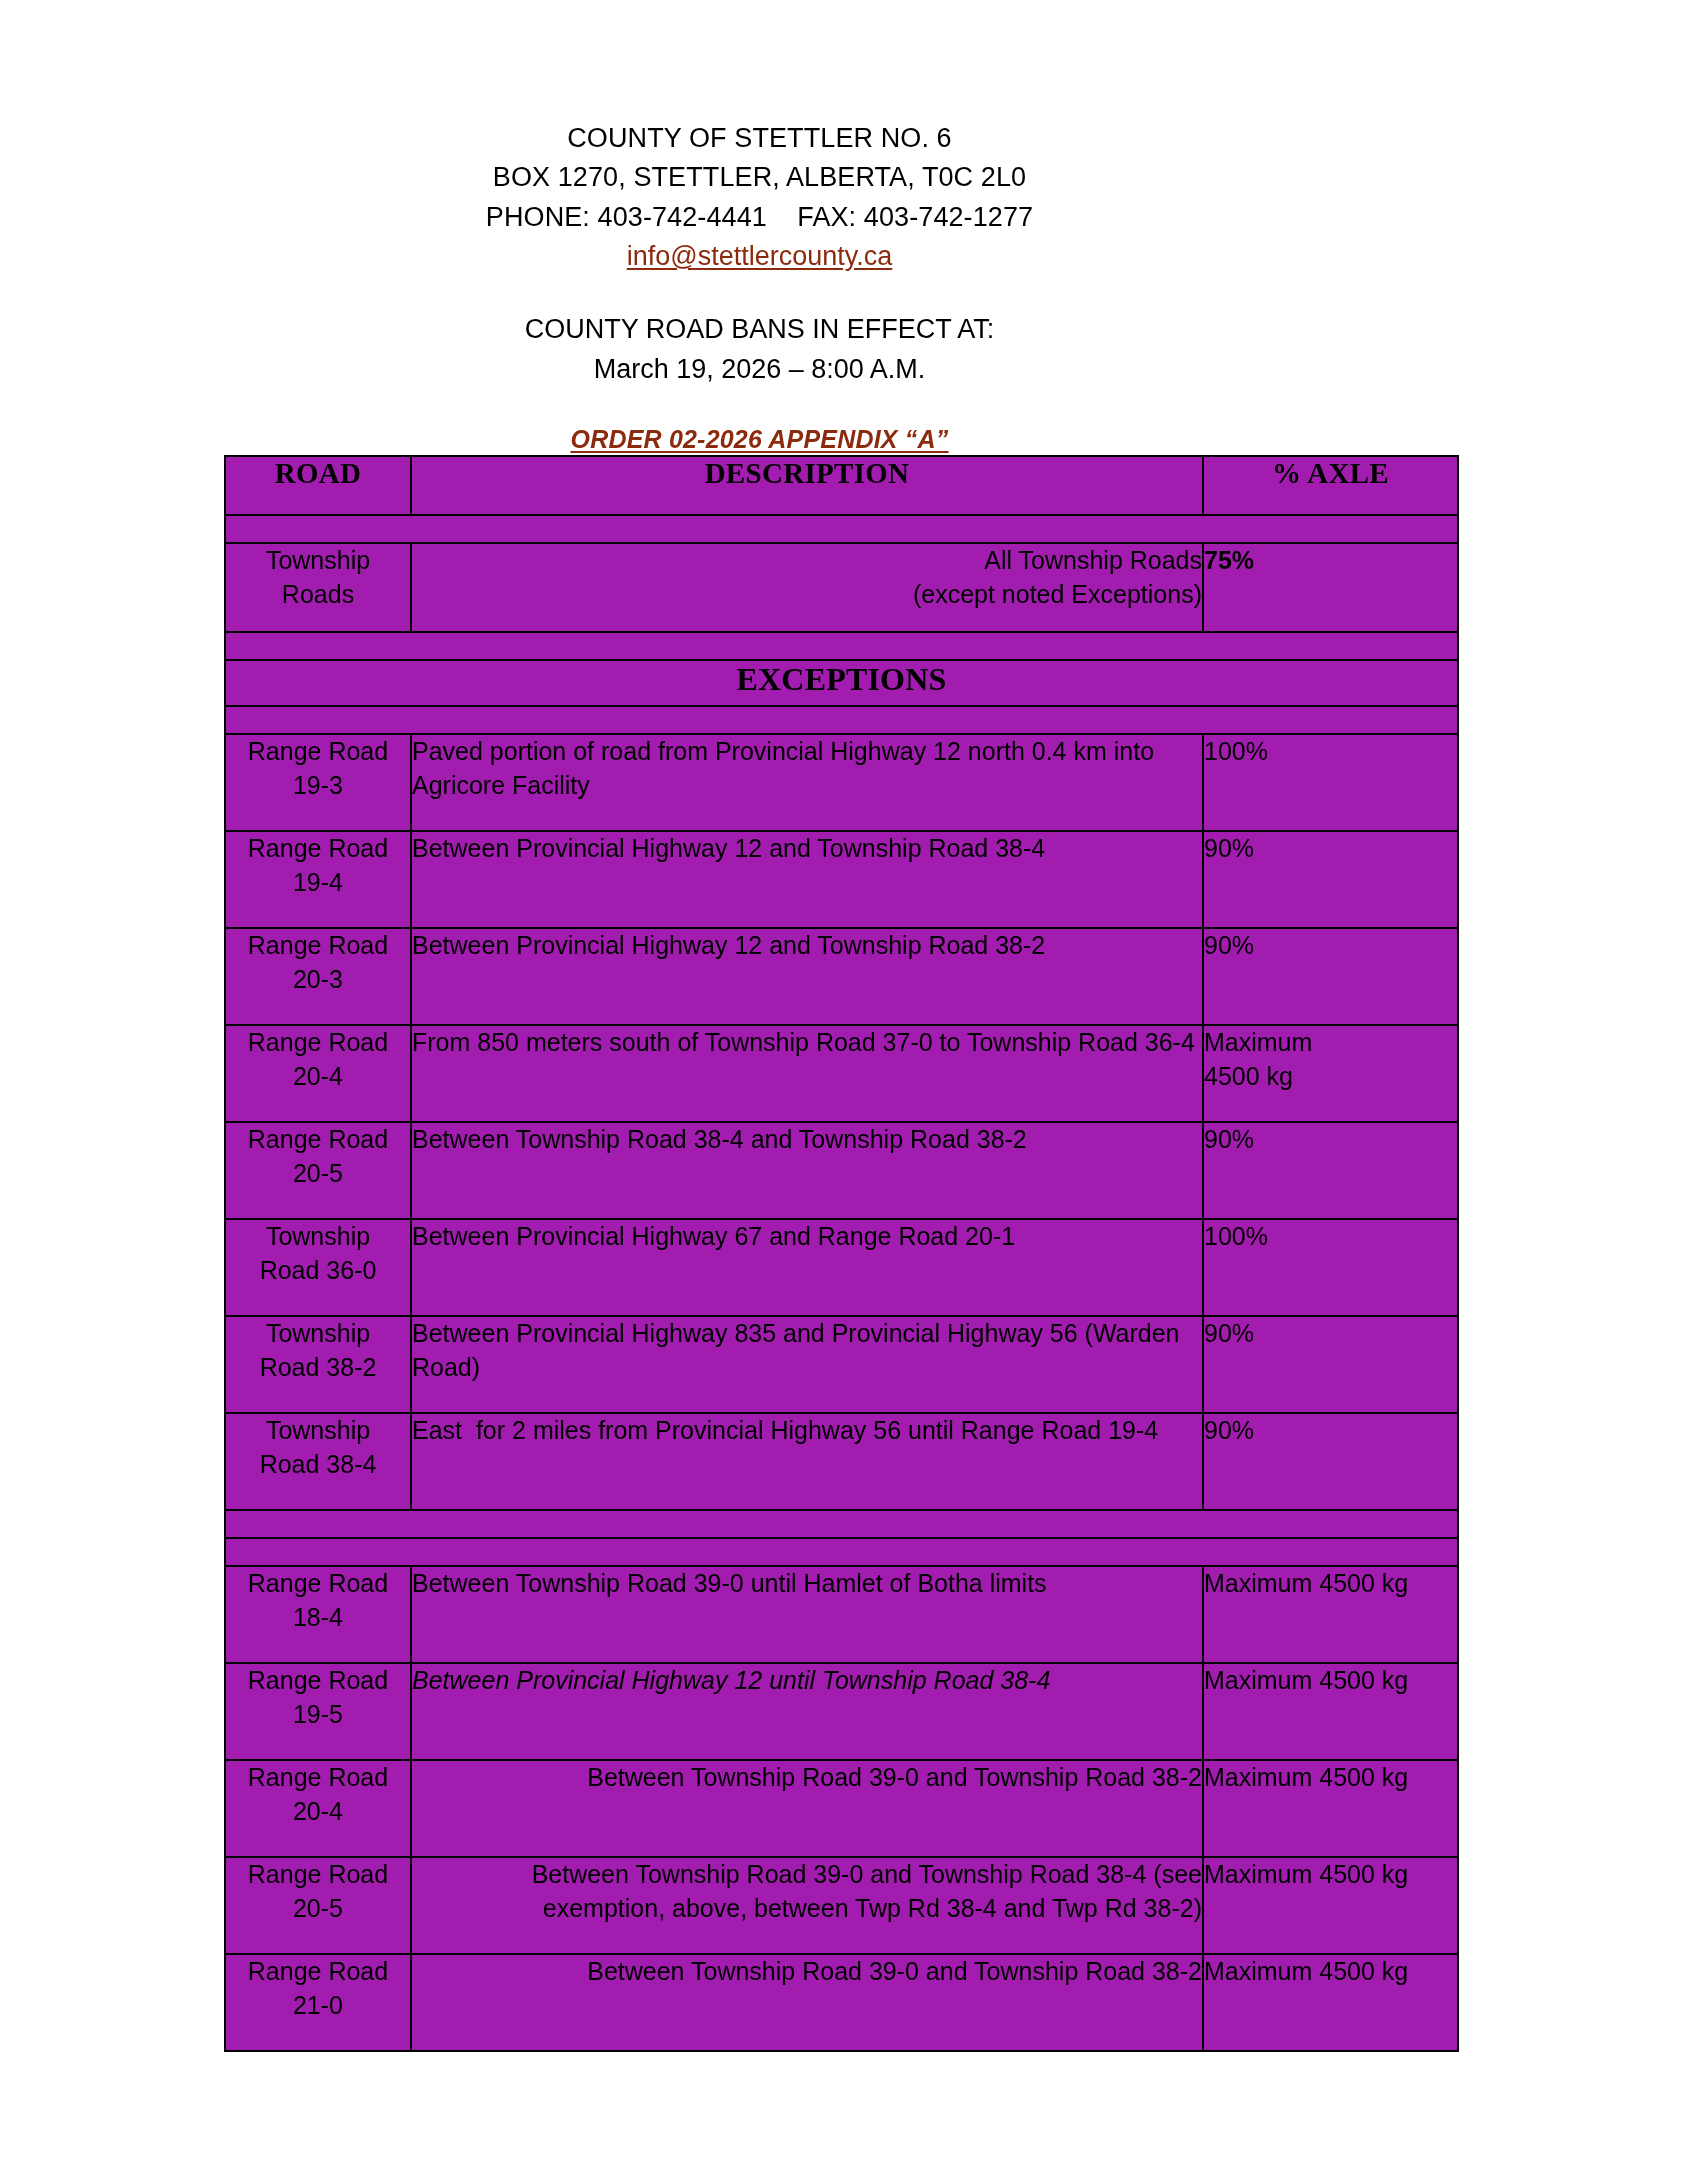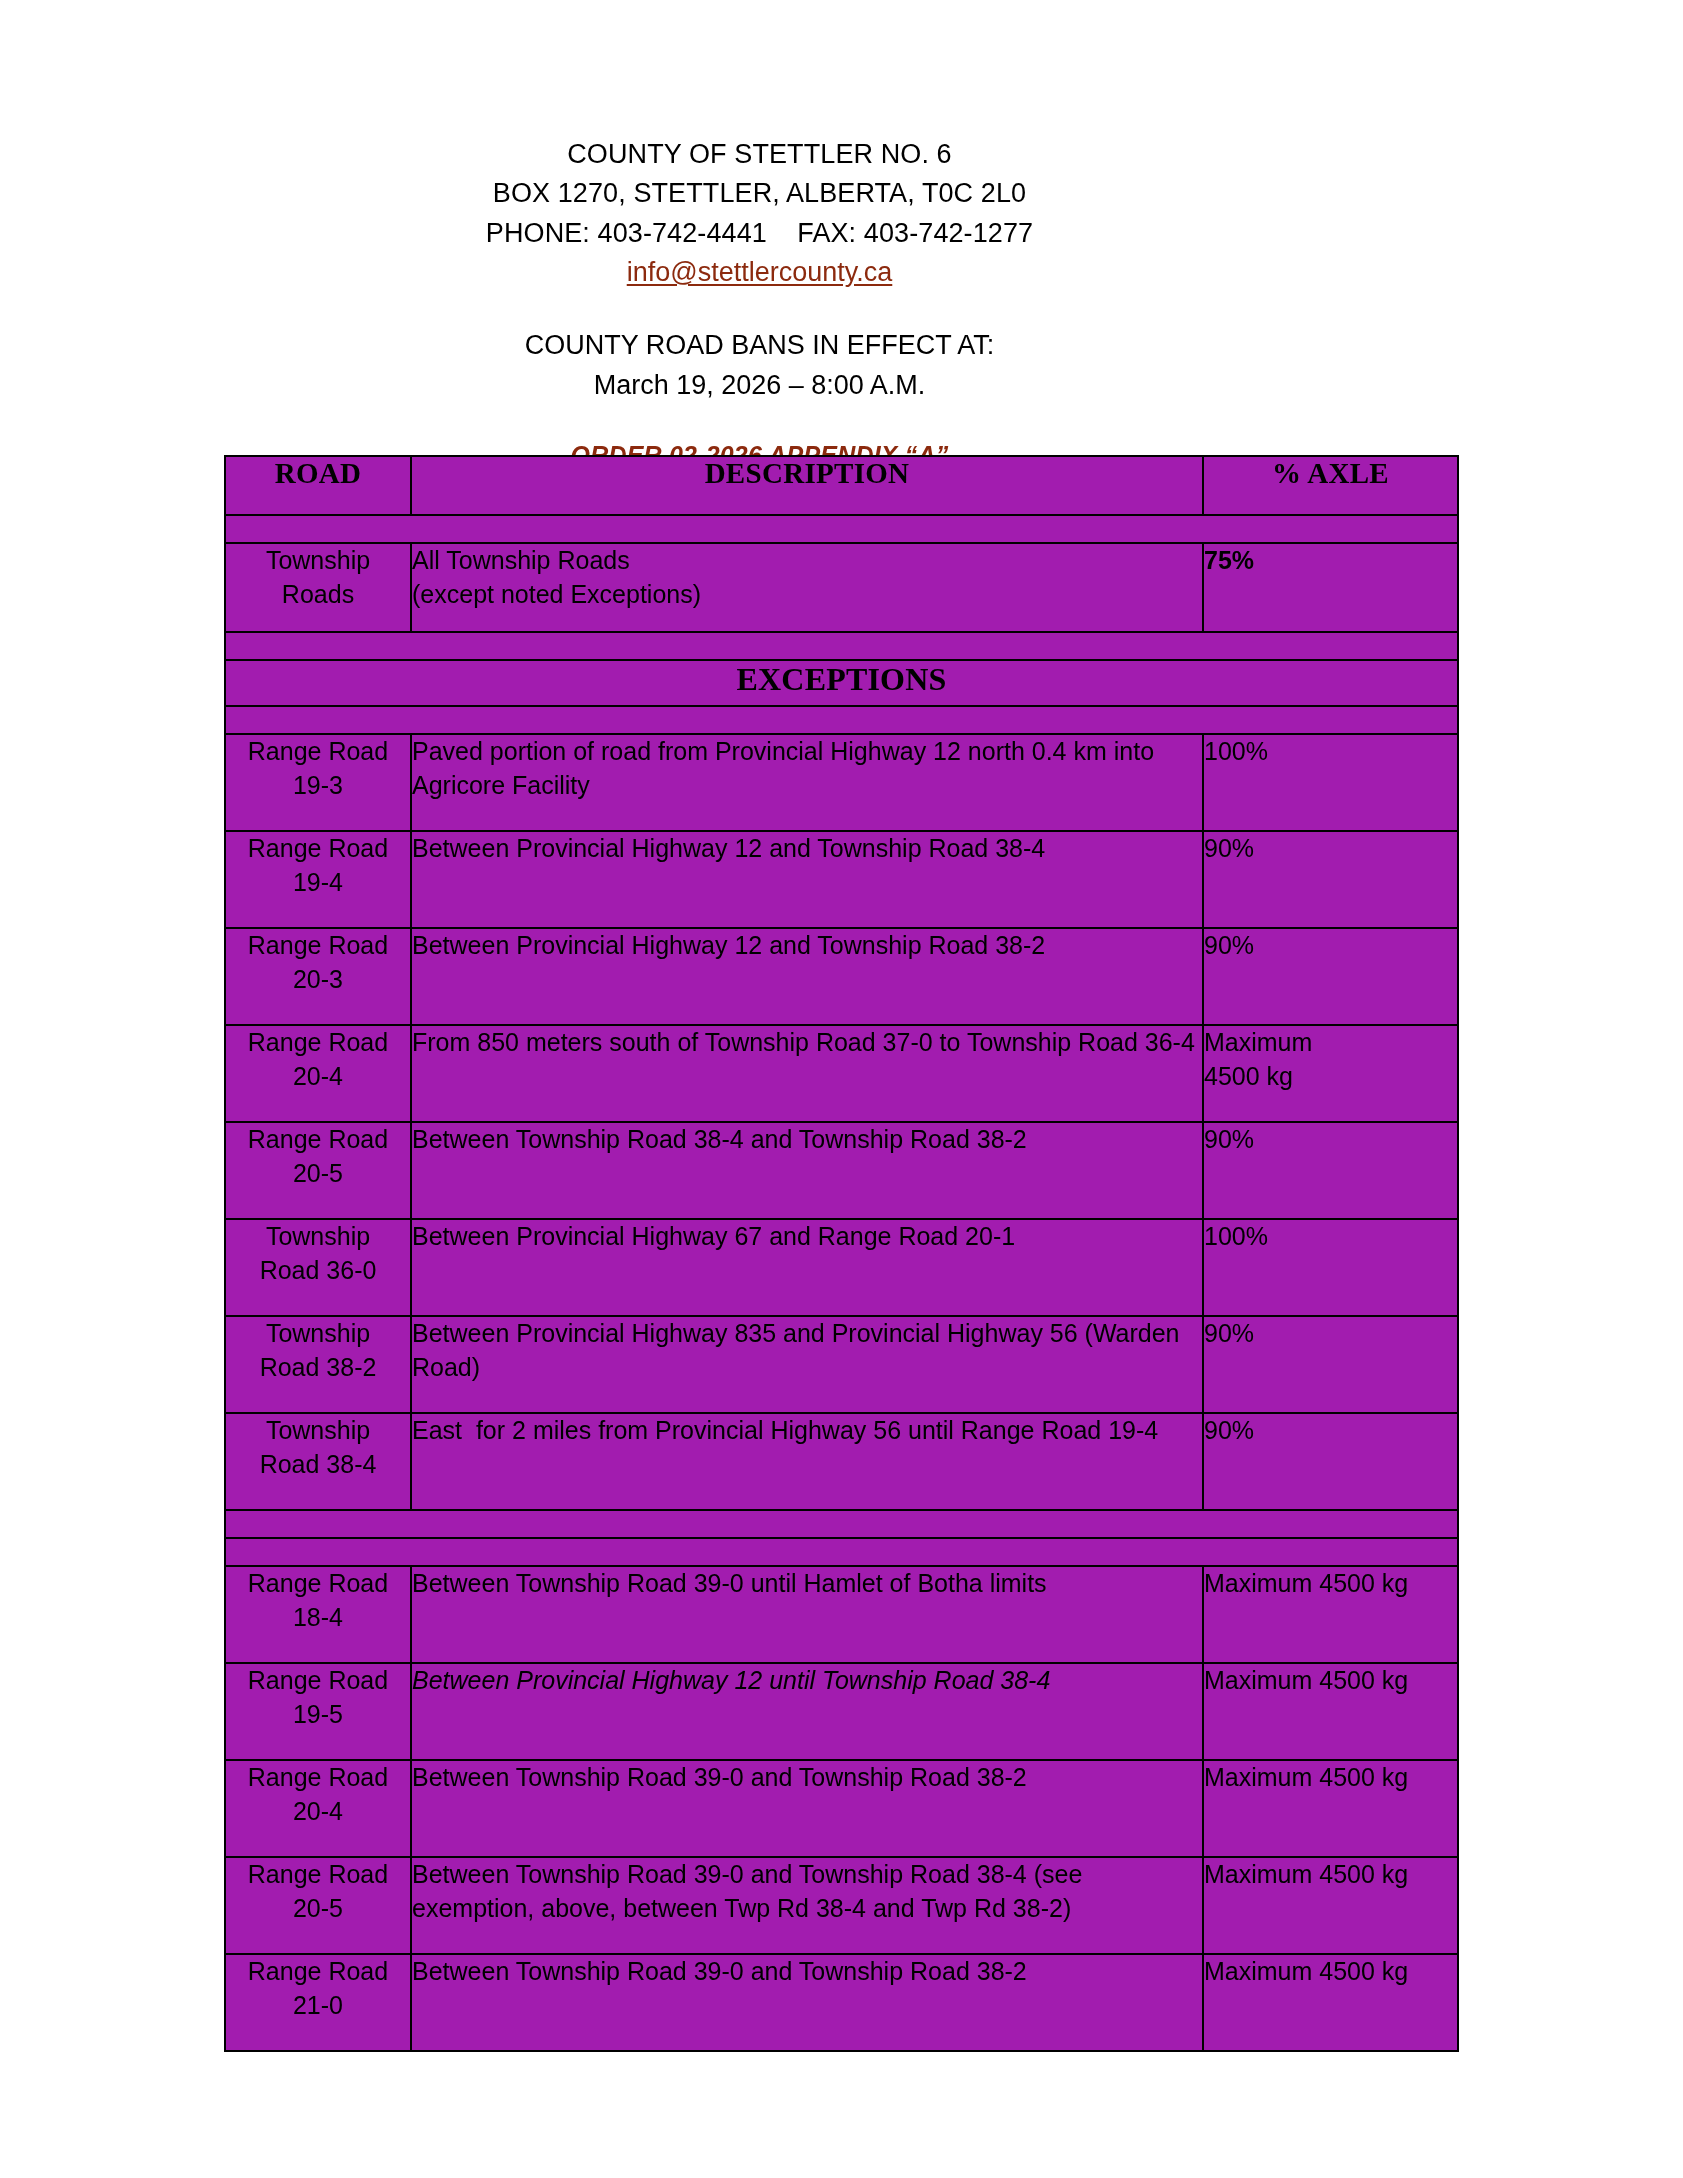--- a/index.html
+++ b/index.html
@@ -13,21 +13,21 @@
     font-family: "Liberation Sans", sans-serif;
     color: #000000;
     position: relative;
     overflow: hidden;
   }
 
   .page {
     width: 1519px;
     height: 2178px;
     box-sizing: border-box;
-    padding: 16px;
+    padding: 0;
     position: relative;
   }
 
   
   .header-block {
     text-align: center;
     padding-top: 125px;
     line-height: 1.0;
   }
   .hdr-line {
@@ -132,21 +132,21 @@
     font-size: 25px;
     line-height: 1.34;
     padding: 8px 4px 8px 4px;
   }
   .cell-desc {
     text-align: left;
     font-size: 25px;
     line-height: 1.34;
     padding: 8px 6px 8px 10px;
   }
-  .cell-desc.ctr { text-align: left; }
+  .cell-desc.ctr { text-align: right; }
   .cell-axle {
     text-align: left;
     font-size: 25px;
     line-height: 1.34;
     padding: 8px 4px 8px 4px;
   }
   .cell-axle.bold { font-weight: bold; }
 
   .r-top-2line { height: 87px; }
   .r-2line     { height: 95px; }

